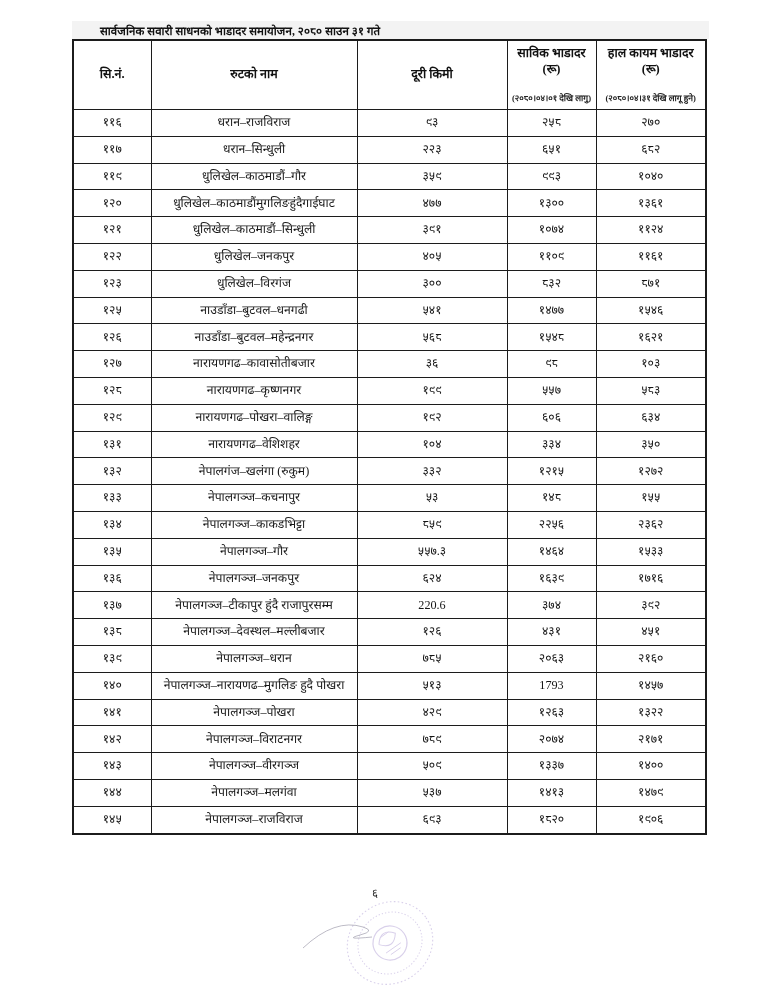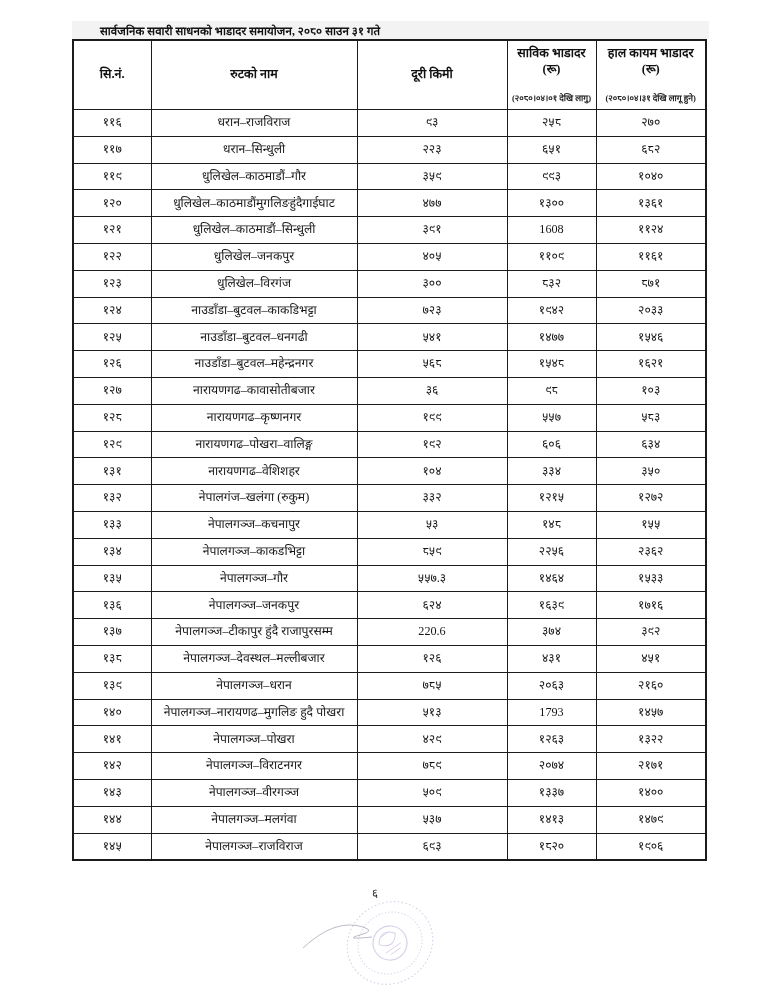--- a/index.html
+++ b/index.html
@@ -122,43 +122,36 @@
       <td>१२०</td>
       <td class="route-cell">धुलिखेल–काठमाडौंमुगलिङहुंदैगाईघाट</td>
       <td>४७७</td>
       <td>१३००</td>
       <td>१३६१</td>
     </tr>
         <tr>
       <td>१२१</td>
       <td class="route-cell">धुलिखेल–काठमाडौं–सिन्धुली</td>
       <td>३९१</td>
-      <td>1608</td>
+      <td>१०७४</td>
       <td>११२४</td>
     </tr>
         <tr>
       <td>१२२</td>
       <td class="route-cell">धुलिखेल–जनकपुर</td>
       <td>४०५</td>
       <td>११०९</td>
       <td>११६१</td>
     </tr>
         <tr>
       <td>१२३</td>
       <td class="route-cell">धुलिखेल–विरगंज</td>
       <td>३००</td>
       <td>८३२</td>
       <td>८७१</td>
-    </tr>
-        <tr>
-      <td>१२४</td>
-      <td class="route-cell">नाउडाँडा–बुटवल–काकडिभट्टा</td>
-      <td>७२३</td>
-      <td>१९४२</td>
-      <td>२०३३</td>
     </tr>
         <tr>
       <td>१२५</td>
       <td class="route-cell">नाउडाँडा–बुटवल–धनगढी</td>
       <td>५४१</td>
       <td>१४७७</td>
       <td>१५४६</td>
     </tr>
         <tr>
       <td>१२६</td>

